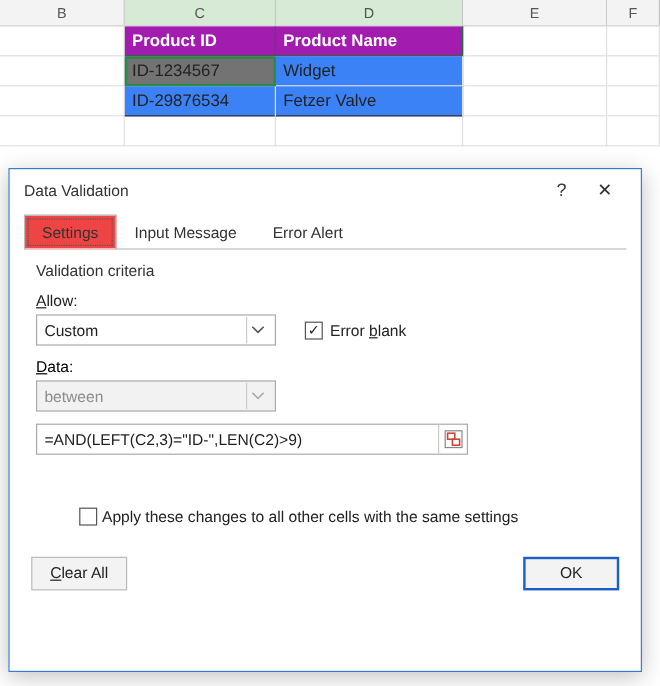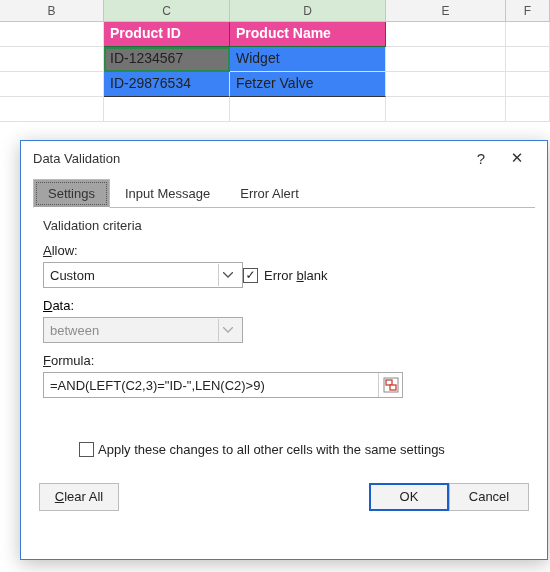--- a/index.html
+++ b/index.html
@@ -54,40 +54,40 @@
     overflow: hidden;
     white-space: nowrap;
   }
   .row .c-B { width: 104px; }
   .row .c-C { width: 126px; }
   .row .c-D { width: 156px; }
   .row .c-E { width: 120px; }
   .row .c-F { width: 44px; }
 
   .thead {
-    background: #ec4899;
+    background: #a21caf;
     color: #fff;
     font-weight: 600;
     border-right: 1px solid #1e6e38;
     border-bottom: 1px solid #1e6e38;
   }
   .selcell {
     background: #3b82f6;
   }
   .activecell {
     outline: 2px solid #2a8a4a;
     outline-offset: -2px;
     background: #737373;
   }
   .tableborder-b { border-bottom: 1px solid #333; }
 
   
   .dialog {
     position: absolute;
-    left: 20px;
+    left: 7px;
     top: 140px;
     width: 528px;
     height: 420px;
     background: #fff;
     border: 1px solid #3a7bd5;
     box-shadow: 0 4px 18px rgba(0,0,0,0.25);
   }
   .titlebar {
     display: flex;
     align-items: center;
@@ -114,38 +114,39 @@
     padding: 6px 14px;
     font-size: 13px;
     color: #333;
     border: 1px solid transparent;
     margin-bottom: -1px;
     cursor: default;
   }
   .tab.active {
     border: 1px solid #bbb;
     border-bottom: 1px solid #fff;
-    background: #a3a3a3;
+    background: #ef4444;
   }
   .tab.active.focus {
     outline: 1px dotted #555;
     outline-offset: -4px;
   }
 
   .body {
     padding: 10px 22px 12px 22px;
   }
   .section-label {
     font-size: 13px;
     color: #333;
     margin-bottom: 10px;
   }
   .fieldrow {
     display: flex;
     align-items: flex-end;
+    gap: 24px;
     margin-bottom: 10px;
   }
   .fieldcol { display: flex; flex-direction: column; }
   .fldlabel {
     font-size: 13px;
     margin-bottom: 4px;
   }
   .fldlabel.disabled { color: #000000; }
   .combo {
     display: flex;
@@ -326,23 +327,20 @@
         <span>between</span>
         <span class="caret">
           <svg viewBox="0 0 10 6">
               <path d="M0 0 L5 5 L10 0" fill="none" stroke="#aaa" stroke-width="1.3"></path>
             </svg>
         </span>
       </div>
     </div>
 
     <div class="fieldcol">
-      <div class="fldlabel">
-        <span class="underline">F</span><span>ormula:</span>
-      </div>
       <div class="formula-input">
         <span class="txt">=AND(LEFT(C2,3)="ID-",LEN(C2)&gt;9)</span>
         <span class="range-btn">
           <svg viewBox="0 0 16 16">
             <rect x="1" y="1" width="14" height="14" fill="none" stroke="#888" stroke-width="1"></rect>
             <rect x="3" y="3" width="6" height="5" fill="none" stroke="#c43" stroke-width="1.3"></rect>
             <rect x="7" y="8" width="6" height="5" fill="#fff" stroke="#c43" stroke-width="1.3"></rect>
           </svg>
         </span>
       </div>
@@ -353,15 +351,14 @@
       <span>Apply these changes to all other cells with the same settings</span>
     </div>
   </div>
 
   <div class="btnrow">
     <div class="btn">
       <span class="underline">C</span><span>lear All</span>
     </div>
     <div class="spacer"></div>
     <div class="btn primary">OK</div>
-    <div class="btn">Cancel</div>
   </div>
 </div>
 
 </body></html>

